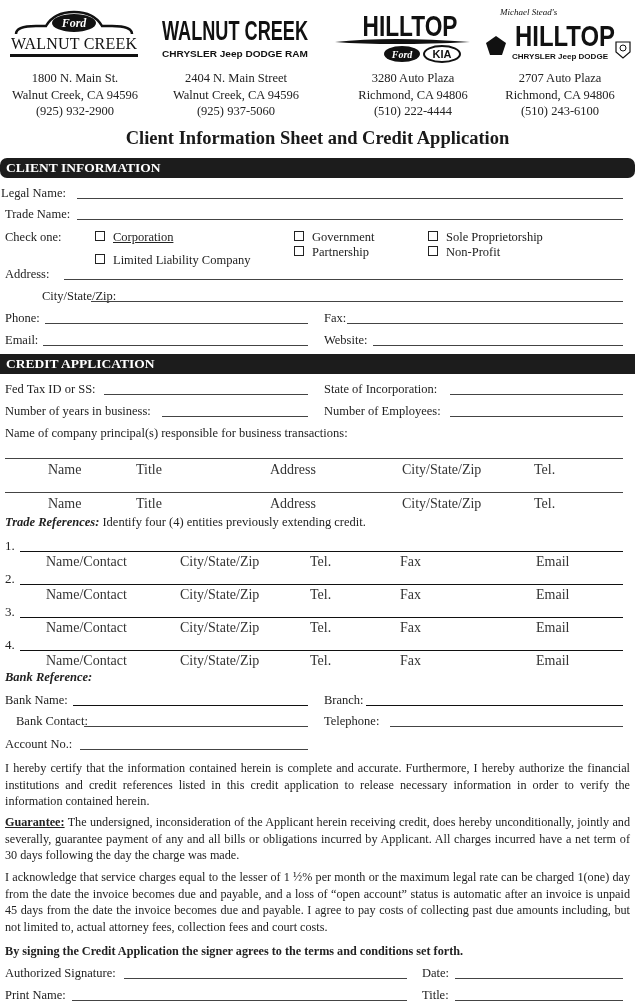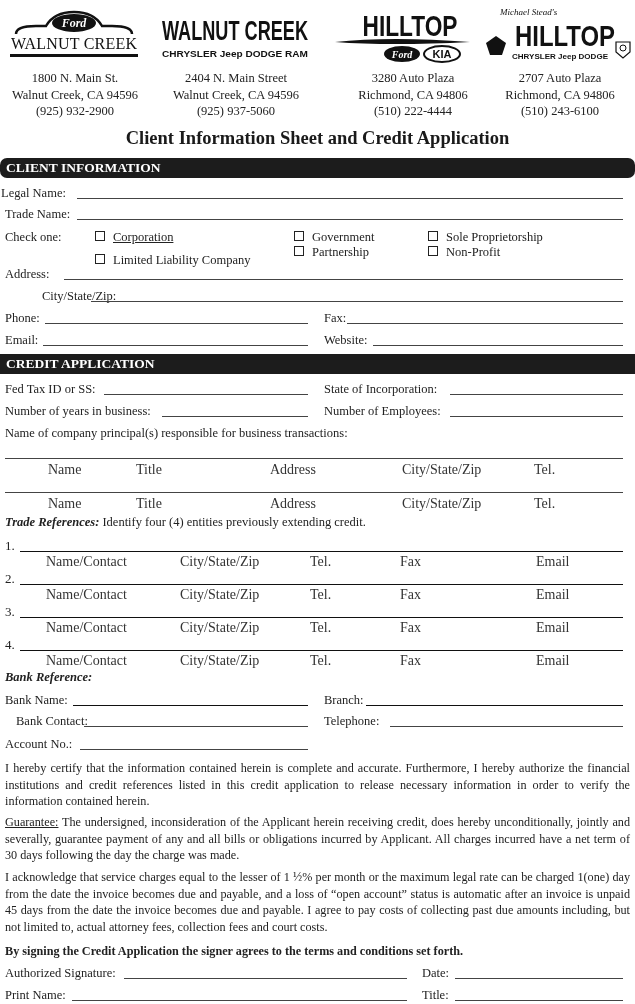--- a/index.html
+++ b/index.html
@@ -12,21 +12,21 @@
            font-size: 18.5px; font-weight: bold; color: #1a1a1a; }
   .section-bar { position: absolute; left: 0; width: 635px; height: 20px; background: #1c1c1c;
                  color: #fff; font-weight: bold; font-size: 13.5px; line-height: 20px; padding-left: 6px; box-sizing: border-box; }
   .label { position: absolute; font-size: 12.5px; color: #222; white-space: nowrap; }
   .line { position: absolute; height: 0; border-bottom: 1px solid #444; }
   .line.dark { border-bottom: 1.5px solid #111; }
   .cb { display: inline-block; width: 8px; height: 8px; border: 1px solid #222; margin-right: 8px; vertical-align: 0px; }
   .cap { position: absolute; font-size: 14px; color: #333; white-space: nowrap; }
   .para { position: absolute; left: 5px; width: 625px; font-size: 12.2px; line-height: 16.5px; text-align: justify; color: #222; }
   .bold-italic { font-weight: bold; font-style: italic; }
-  .uline { text-decoration: underline; font-weight: normal; }
+  .uline { text-decoration: underline; font-weight: bold; }
   input.field { position: absolute; border: none; background: transparent; outline: none; font-family: inherit; font-size: 12px; height: 14px; padding: 0; }
 </style>
 </head>
 <body>
 
 <div class="logo" style="left:6px; width:136px;">
   <svg width="136" height="54" viewBox="0 0 136 54">
     <path d="M10 28 Q10 20 30 20 L40 20 Q48 6 68 6 Q88 6 96 20 L106 20 Q126 20 126 28" fill="none" stroke="#111" stroke-width="2.5"></path>
     <ellipse cx="68" cy="17" rx="22" ry="9" fill="#111"></ellipse>
     <text x="68" y="21" text-anchor="middle" font-family="Liberation Serif, serif" font-style="italic" font-weight="bold" font-size="12" fill="#fff">Ford</text>

